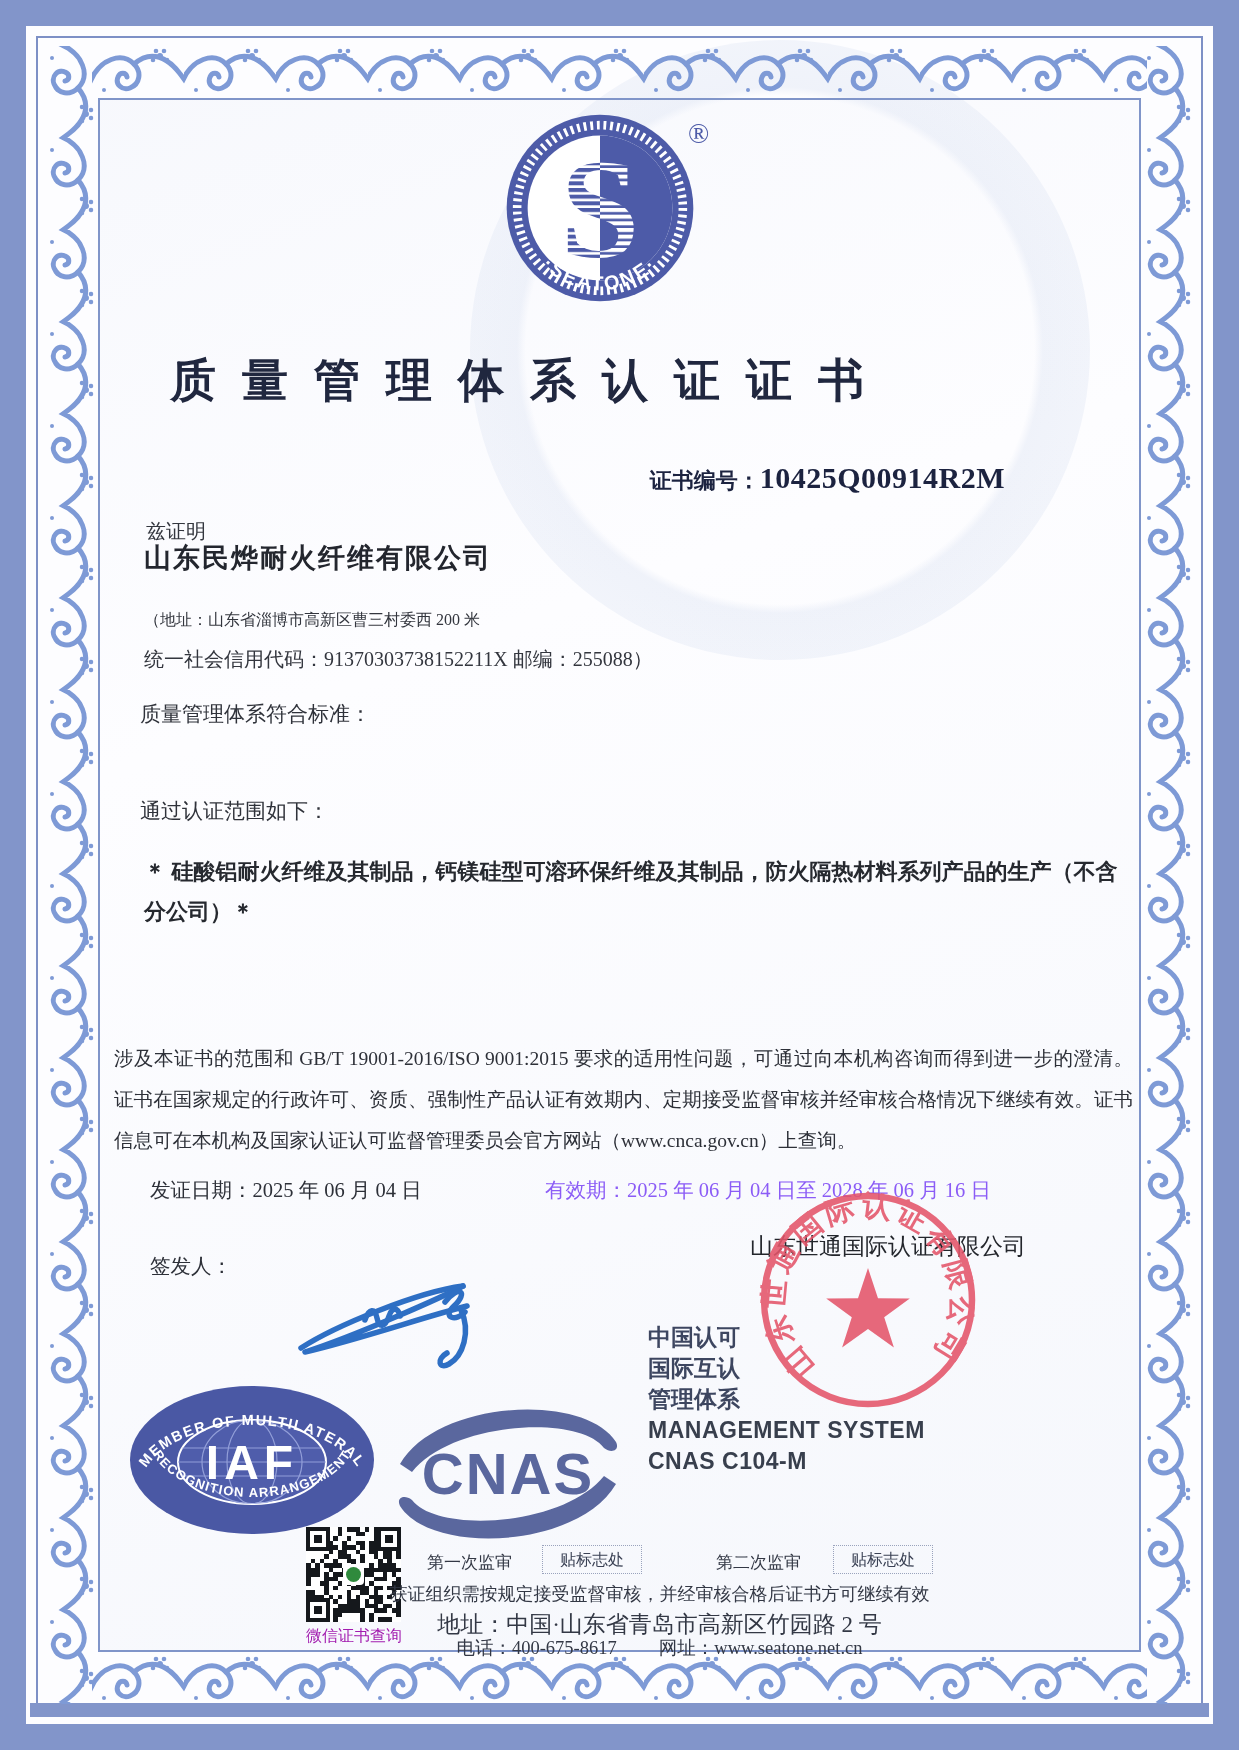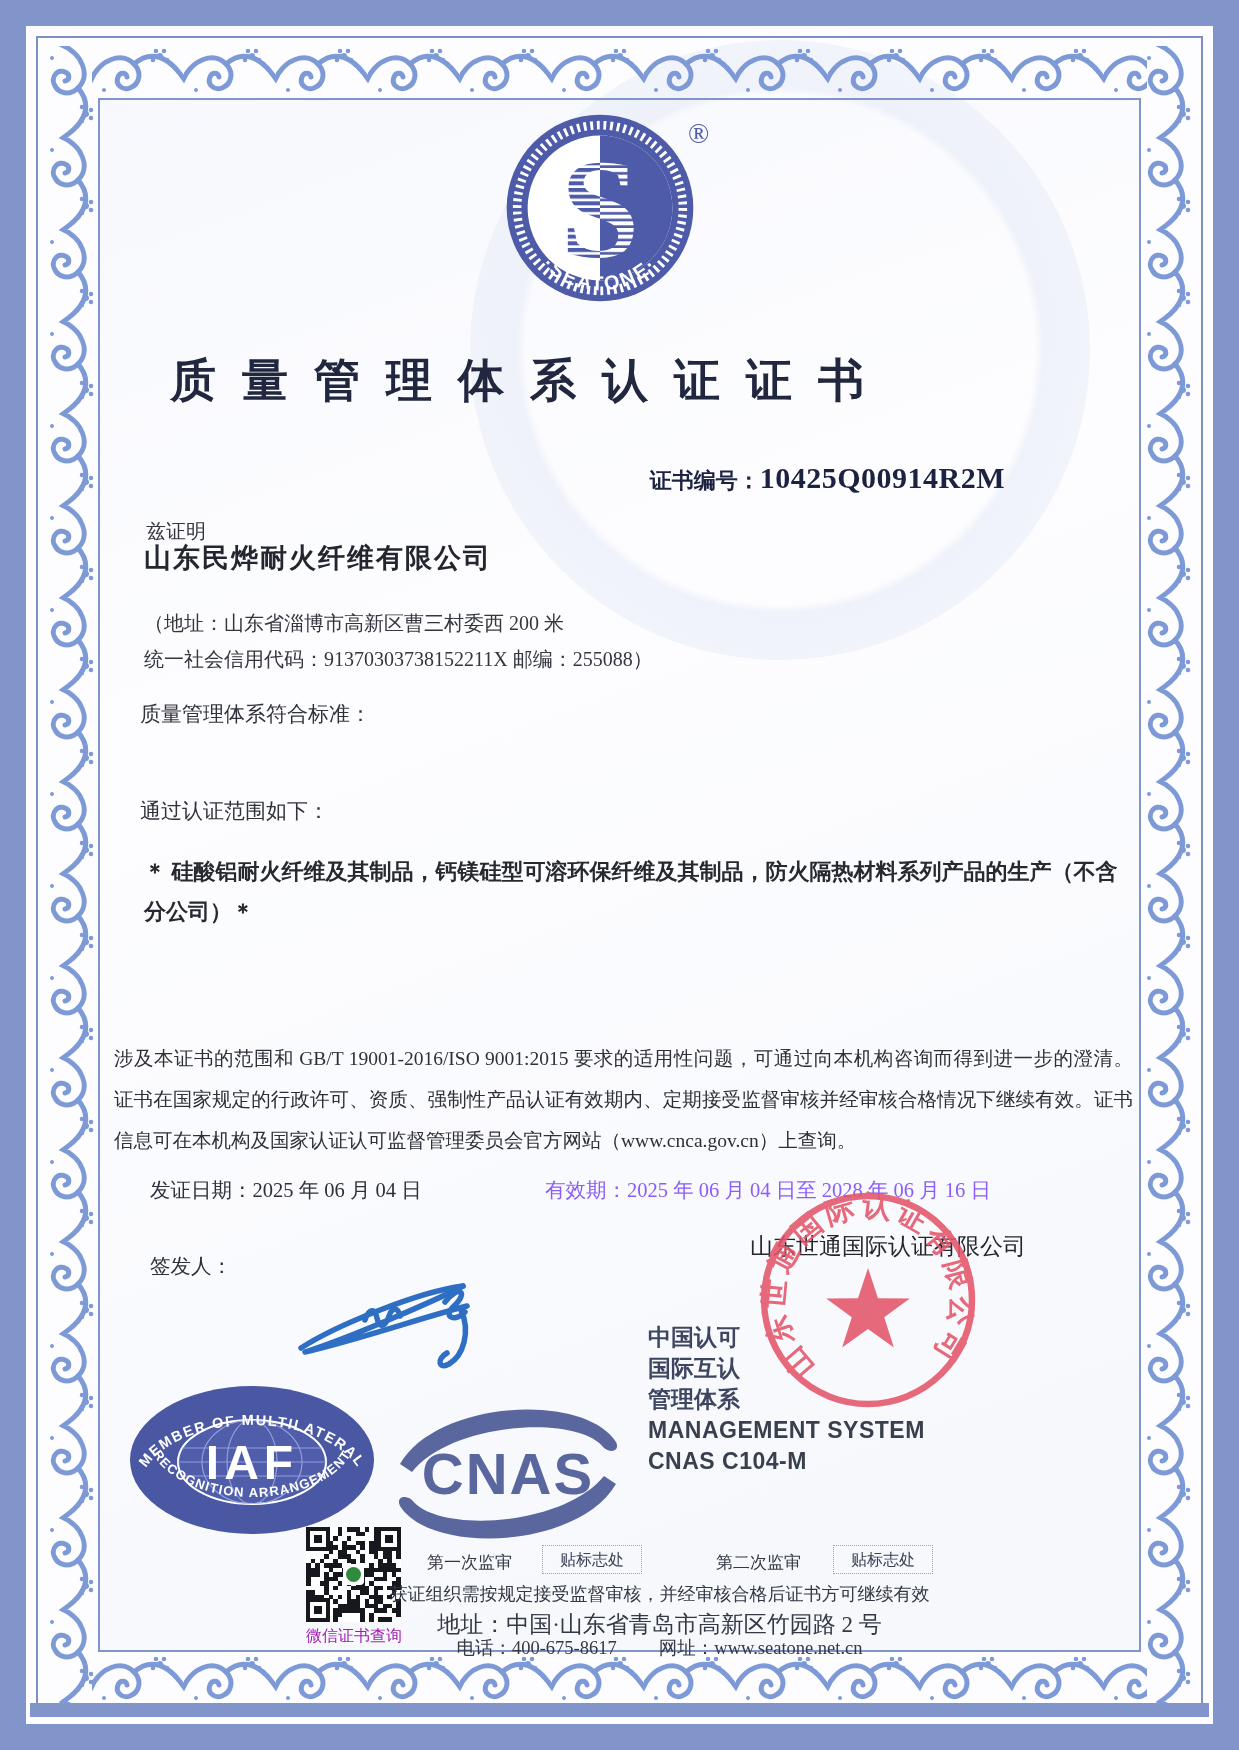--- a/index.html
+++ b/index.html
@@ -22,21 +22,21 @@
     background:radial-gradient(circle,rgba(255,255,255,0) 58%,rgba(208,218,238,.30) 60%,rgba(222,230,244,.18) 100%);}
   .wm-sheen{position:absolute;inset:100px;background:linear-gradient(160deg,rgba(226,232,245,.22),rgba(255,255,255,0) 35%,rgba(220,228,242,.20) 90%);}
   
   .abs{position:absolute;}
   .ctr{left:104px;right:104px;text-align:left;margin-left:40px;}
   .title{top:350px;font-size:46px;font-weight:bold;color:#20273f;letter-spacing:26px;padding-left:26px;}
   .certno{top:461px;right:234px;font-size:22px;font-weight:bold;color:#1c2340;}
   .certno b{font-size:30px;letter-spacing:.5px;}
   .attest{left:146px;top:518px;font-size:20px;color:#33363e;}
   .company{top:540px;font-size:27px;font-weight:bold;font-family:"Liberation Sans","DejaVu Sans",sans-serif;color:#23262e;letter-spacing:2px;}
-  .addr1{top:610px;font-size:20px;color:#33363e;}
+  .addr1{top:610px;font-size:16px;color:#33363e;}
   .addr2{top:646px;font-size:20px;color:#33363e;}
   .stdlabel{left:140px;top:700px;font-size:21px;color:#2f323a;}
   .standard{top:737px;font-size:31px;font-family:"Liberation Sans","DejaVu Sans",sans-serif;color:#31343d;letter-spacing:1px;}
   .scopelabel{left:140px;top:797px;font-size:21px;color:#2f323a;}
   .scope{top:852px;font-size:22px;font-weight:bold;line-height:40px;color:#26292f;}
   .note{top:1038px;left:114px;right:106px;font-size:19.5px;line-height:41px;text-align:justify;color:#2d3038;}
   .issue{left:150px;top:1176px;font-size:20.5px;color:#2d3038;}
   .valid{left:545px;top:1176px;font-size:20.5px;color:#8b5cf6;}
   .signer{left:150px;top:1252px;font-size:20.5px;color:#2d3038;}
   .issuer{left:718px;top:1231px;width:340px;text-align:center;font-size:23px;color:#23262c;}

